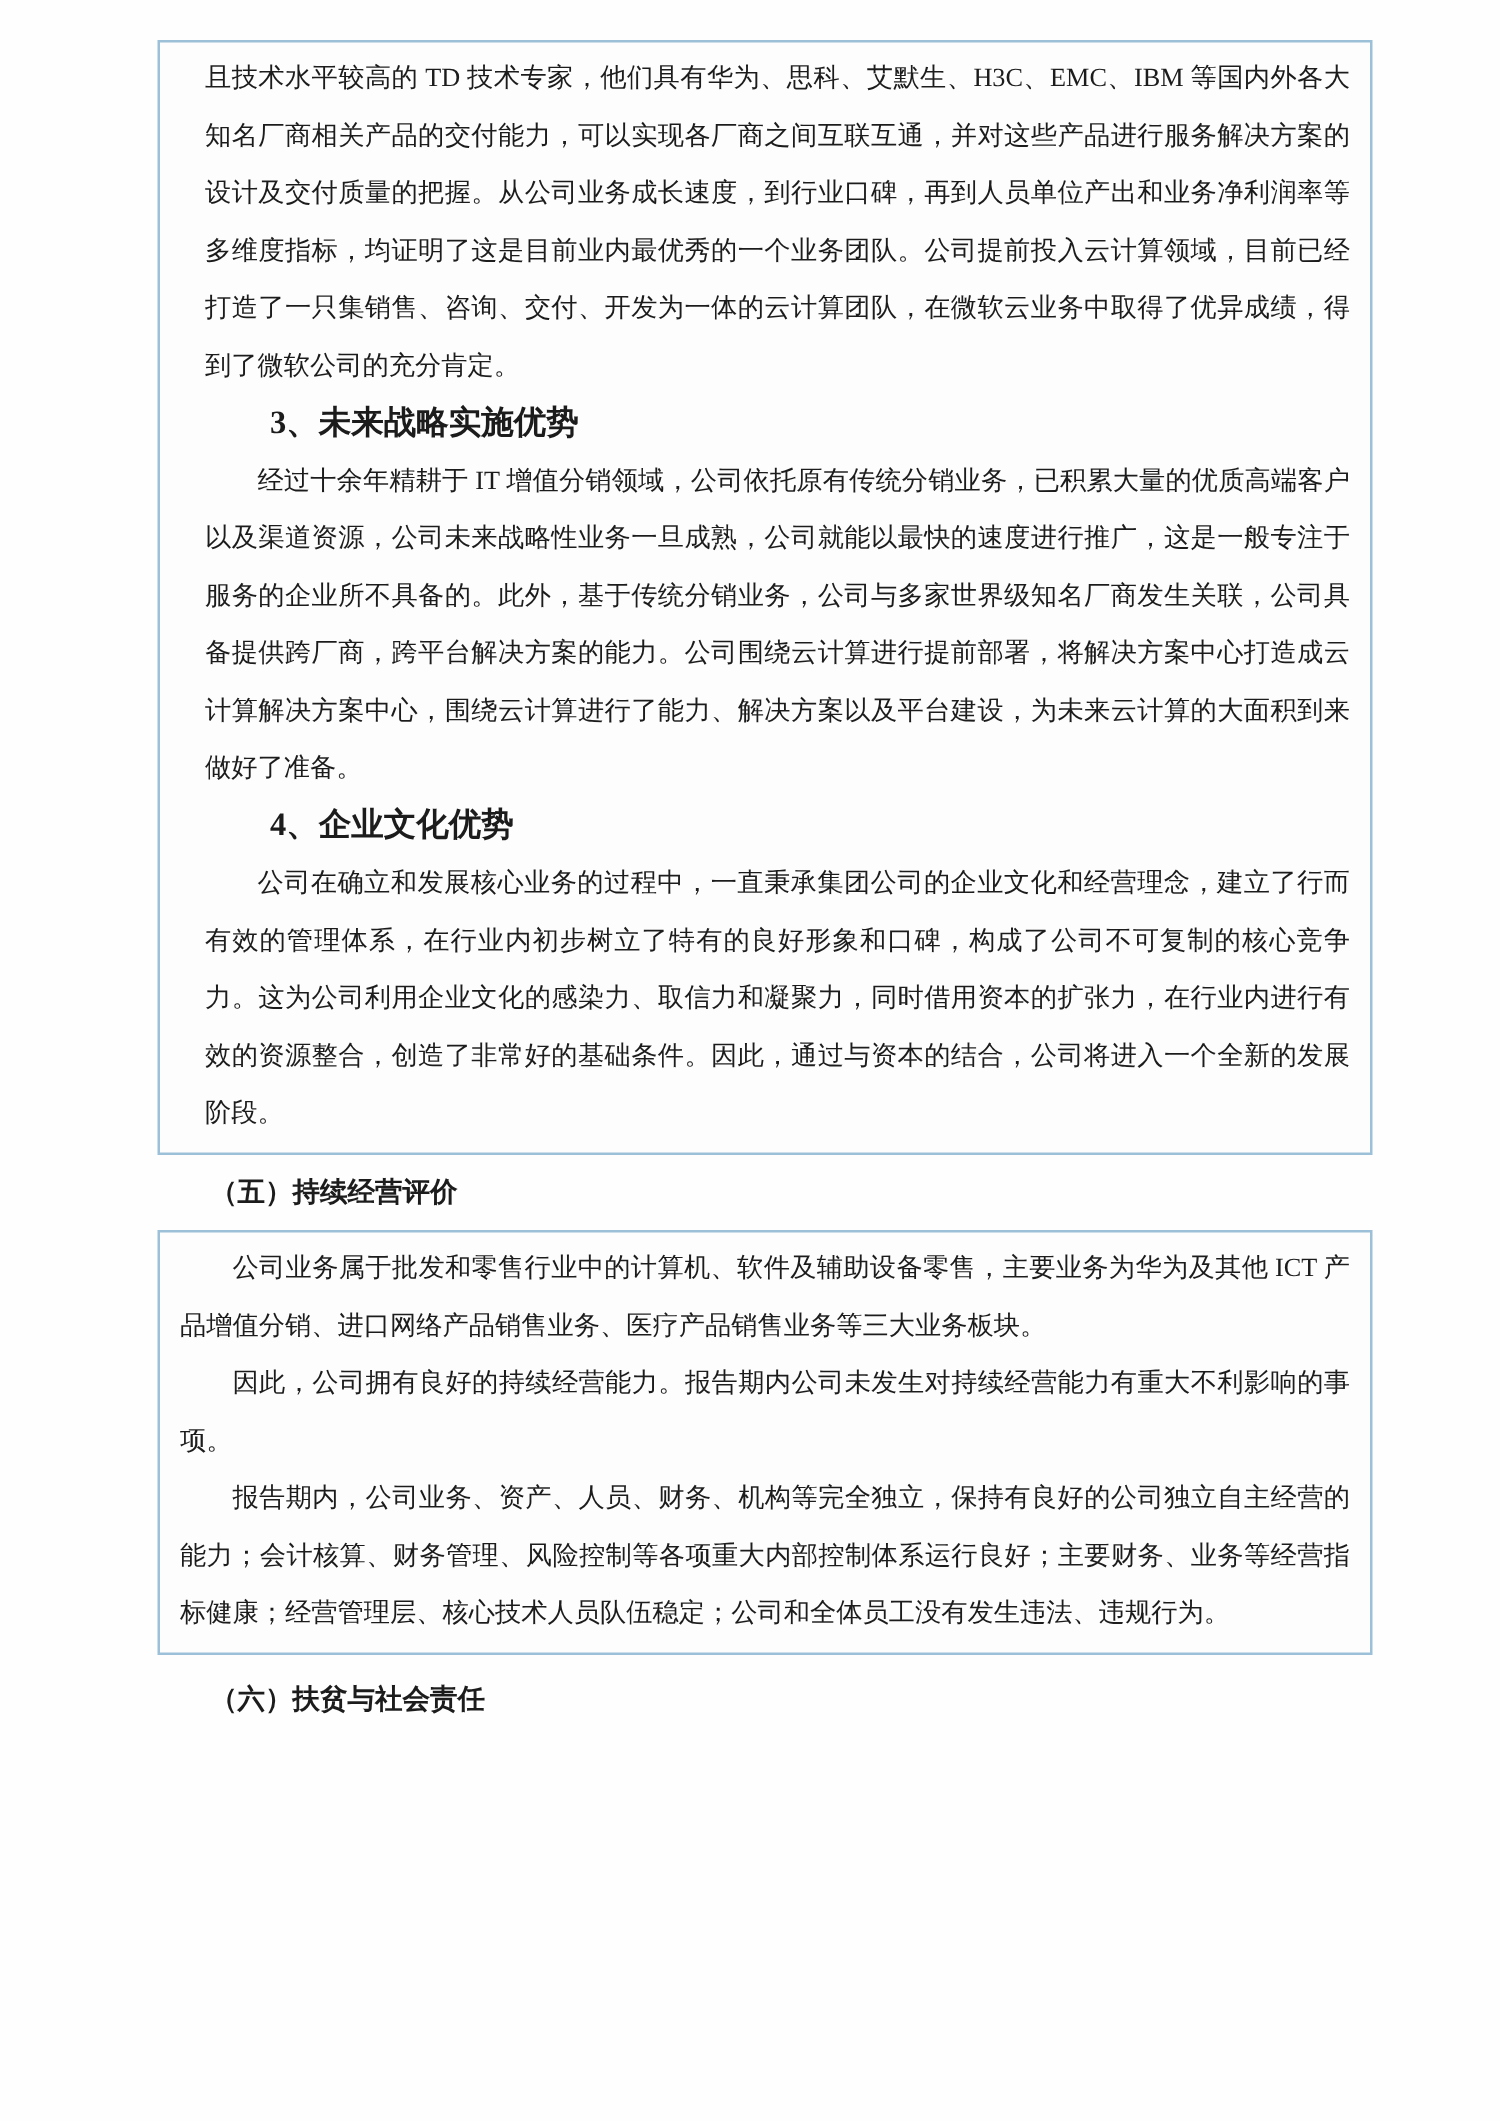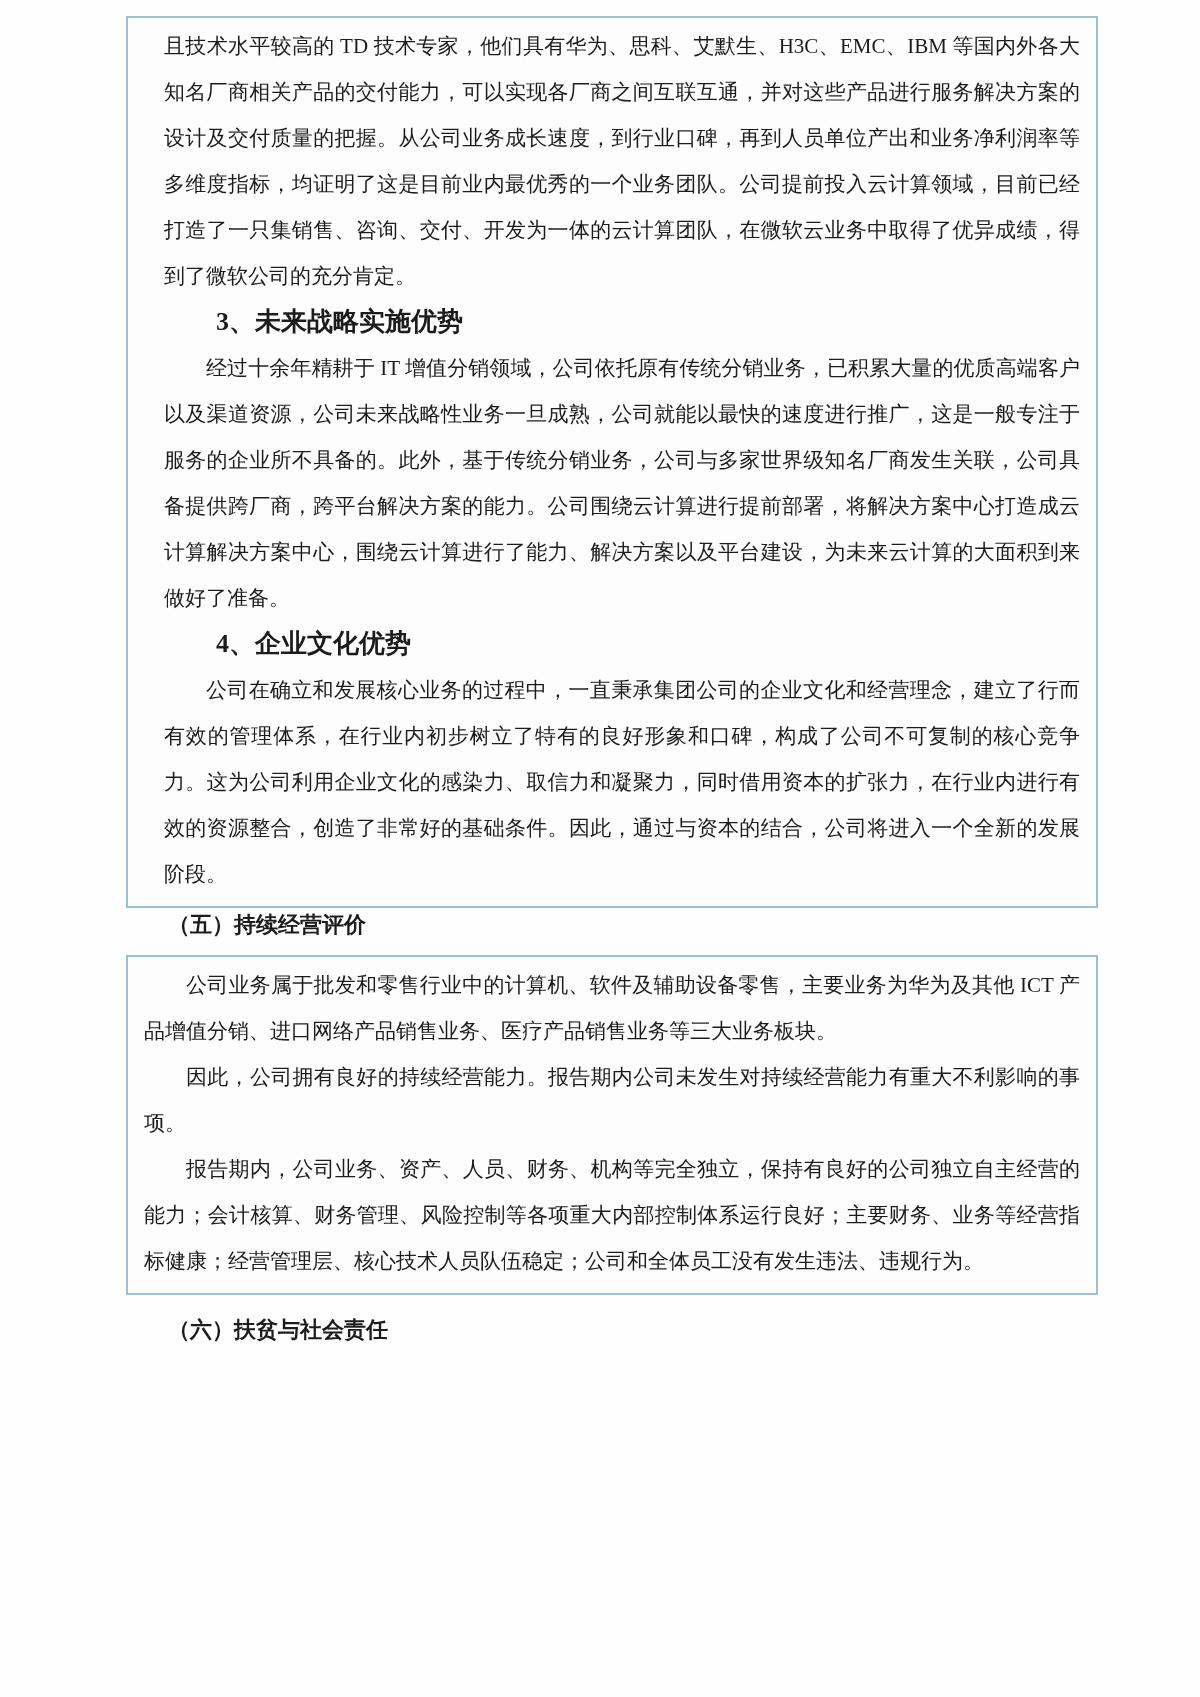--- a/index.html
+++ b/index.html
@@ -26,21 +26,21 @@
     letter-spacing: 1px;
     line-height: 30px;
   }
   .doc-box {
     margin-left: 126px;
     width: 972px;
     border: 2px solid #9cc0d8;
     background: #fdfdfd;
     padding: 5px 16px 9px 16px;
   }
-  .box-1 { margin-top: 16px; padding-left: 36px; }
+  .box-1 { margin-top: 32px; padding-left: 36px; }
   .box-2 { margin-top: 10px; }
   .doc-box p {
     font-size: 21px;
     line-height: 46px;
     text-align: justify;
     text-indent: 2em;
     word-break: break-word;
   }
   .doc-box p.no-indent { text-indent: 0; }
   .doc-box .inner-heading {
@@ -48,21 +48,21 @@
     font-weight: bold;
     line-height: 46px;
     text-indent: 2em;
   }
   .outer-heading {
     margin-left: 168px;
     font-size: 22px;
     font-weight: bold;
     line-height: 34px;
   }
-  .heading-5 { margin-bottom: 13px; }
+  .heading-5 { margin-top: 13px; margin-bottom: 13px; }
   .heading-6 { margin-top: 18px; }
 </style>
 </head>
 <body>
 
 <div class="page">
 
 
   <div class="doc-box box-1">
     <p class="no-indent">且技术水平较高的 TD 技术专家，他们具有华为、思科、艾默生、H3C、EMC、IBM 等国内外各大知名厂商相关产品的交付能力，可以实现各厂商之间互联互通，并对这些产品进行服务解决方案的设计及交付质量的把握。从公司业务成长速度，到行业口碑，再到人员单位产出和业务净利润率等多维度指标，均证明了这是目前业内最优秀的一个业务团队。公司提前投入云计算领域，目前已经打造了一只集销售、咨询、交付、开发为一体的云计算团队，在微软云业务中取得了优异成绩，得到了微软公司的充分肯定。</p>

